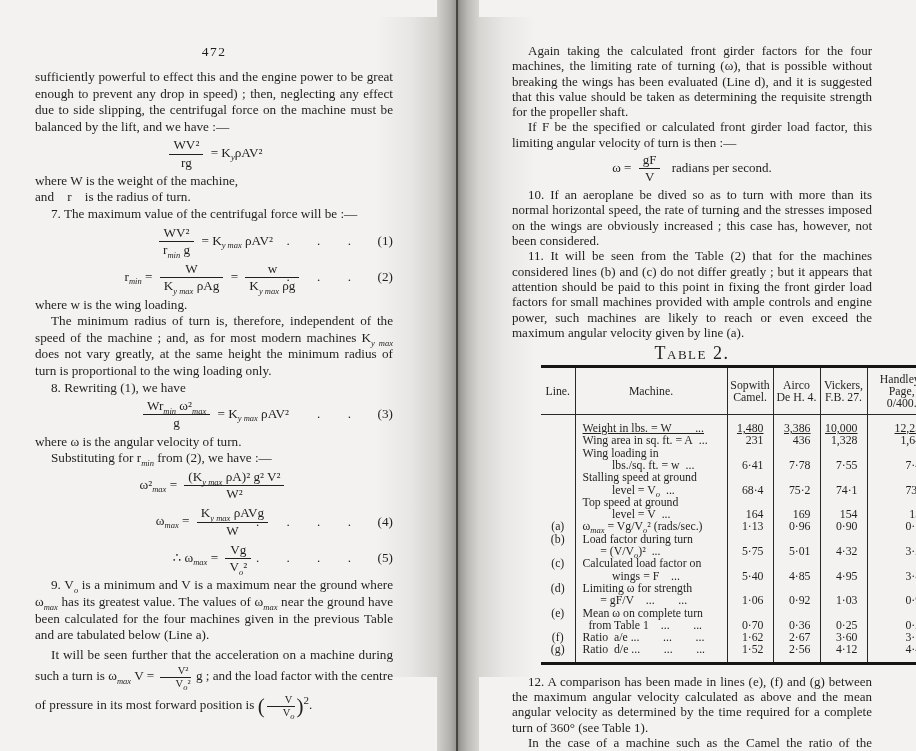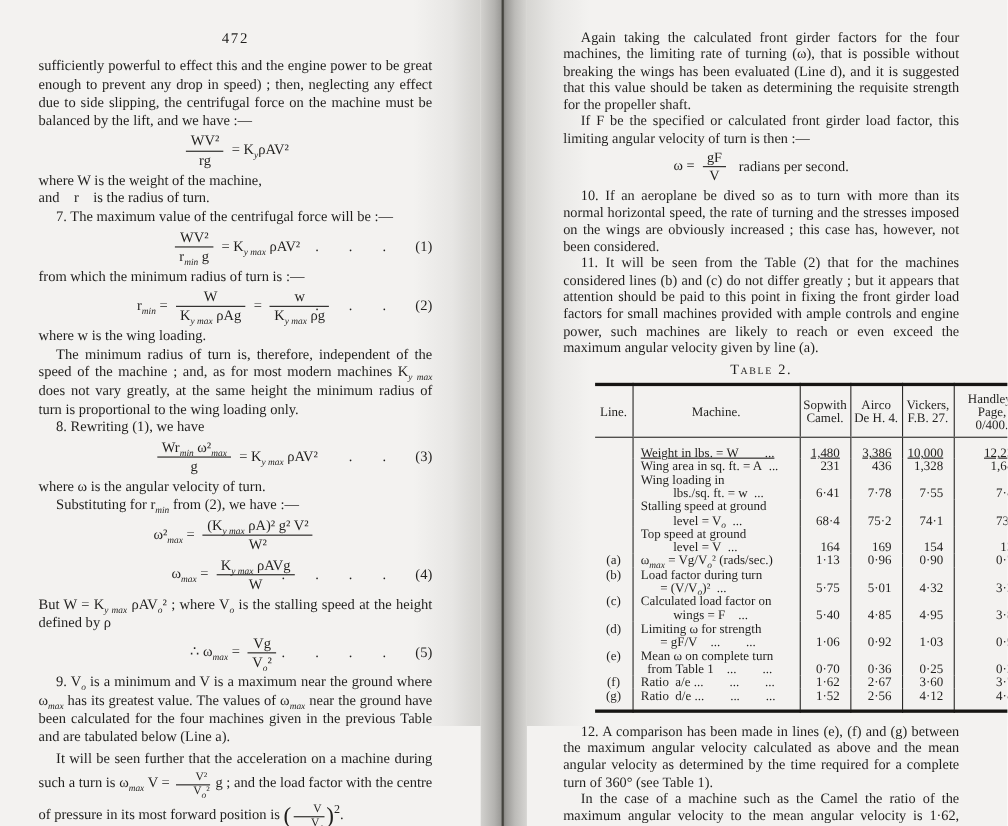--- a/index.html
+++ b/index.html
@@ -1,21 +1,21 @@
 <!DOCTYPE html>
 <html><head>
 <meta charset="utf-8">
 <style>
   html,body { margin:0; padding:0; background:#ffffff; }
   .scan {
     position:relative; width:916px; height:751px; overflow:hidden;
     font-family:"Liberation Serif","DejaVu Serif",serif; color:#201f1d;
     background:#f3f2f0;
   }
-  .page { position:absolute; top:0; height:660px; }
+  .page { position:absolute; top:17px; height:660px; }
   .pg-left  { left:0; width:437px;
     background:linear-gradient(90deg,#f3f2f0 0%,#f3f2f0 86%,#e7e6e4 94%,#d2d1ce 100%); }
   .pg-right { left:479px; width:437px;
     background:linear-gradient(90deg,#d6d5d2 0%,#e9e8e6 6%,#f3f2f0 13%,#f3f2f0 100%); }
   .gutter { position:absolute; top:0; left:437px; width:42px; height:751px;
     background:linear-gradient(90deg,#d2d1ce 0%,#b3b2af 30%,#9b9a97 44%,#83827f 49%,#9b9a97 55%,#bcbbb8 74%,#d6d5d2 100%); }
   .gutter-line { position:absolute; top:0; left:19px; width:2px; height:751px; background:#45443f; }
 
   .content-l { padding:26px 0 0 35px; width:358px; }
   .content-r { padding:26px 0 0 33px; width:360px; }
@@ -38,21 +38,21 @@
   .eq .dots { position:absolute; right:42px; bottom:11px; word-spacing:24px; }
   .eq .eqno { position:absolute; right:0; bottom:11px; }
   .eq .eqtail { margin-left:4px; }
 
   .ifr { display:inline-block; vertical-align:-7px; text-align:center; font-size:10.5px; line-height:1.15; margin:0 2px; }
   .ifr .n { display:block; }
   .ifr .d { display:block; border-top:1px solid #201f1d; }
   .bigp { font-size:21px; vertical-align:-4px; line-height:0; }
   .p9b { line-height:21px !important; }
 
-  .ttitle { text-align:center; font-variant:small-caps; font-size:13px; letter-spacing:1.5px; margin:5px 0 4px 0; line-height:16px; }
+  .ttitle { text-align:center; font-variant:small-caps; font-size:18px; letter-spacing:1.5px; margin:5px 0 4px 0; line-height:16px; }
 
   table.t2 { border-collapse:collapse; margin:0 0 0 29px; width:395px;
     border-top:3px solid #161513; border-bottom:3px solid #161513;
     font-size:11.8px; line-height:12.3px; }
   .t2 th, .t2 td { padding:0; font-weight:normal; }
   .t2 th { border-bottom:1px solid #2a2927; vertical-align:middle; text-align:center;
     white-space:pre-line; padding:5px 1px; line-height:12px; }
   .t2 th + th, .t2 td + td { border-left:1px solid #2a2927; }
   .t2 td.lc { text-align:center; vertical-align:top; }
   .t2 td.ml { text-align:left; vertical-align:top; padding-left:7px; white-space:pre-line; }
@@ -82,21 +82,20 @@
 
       <p class="ind">7. The maximum value of the centrifugal force will be :—</p>
 
       <div class="eq">
         <span class="fr"><span class="n">WV²</span><span class="d"><span class="it">r</span><sub>min</sub><span class="it"> g</span></span></span>
         <span>= K</span><sub>y max</sub><span> ρAV²</span>
         <span class="dots">. . .</span>
         <span class="eqno">(1)</span>
       </div>
 
-      <p>from which the minimum radius of turn is :—</p>
 
       <div class="eq">
         <span class="it">r</span><sub>min</sub><span> =</span>
         <span class="fr"><span class="n">W</span><span class="d"><span>K</span><sub>y max</sub><span> ρAg</span></span></span>
         <span>=</span>
         <span class="fr"><span class="n it">w</span><span class="d"><span>K</span><sub>y max</sub><span> ρg</span></span></span>
         <span class="dots">. . .</span>
         <span class="eqno">(2)</span>
       </div>
 
@@ -121,21 +120,20 @@
         <span class="fr"><span class="n"><span>(K</span><sub>y max</sub><span> ρA)² g² V²</span></span><span class="d">W²</span></span>
       </div>
 
       <div class="eq">
         <span>ω</span><sub>max</sub><span> =</span>
         <span class="fr"><span class="n"><span>K</span><sub>y max</sub><span> ρAVg</span></span><span class="d">W</span></span>
         <span class="dots">. . . .</span>
         <span class="eqno">(4)</span>
       </div>
 
-      <p><span>But W = K</span><sub>y max</sub><span> ρAV</span><sub>o</sub><span>² ;  where V</span><sub>o</sub><span> is the stalling speed at the height defined by ρ</span></p>
 
       <div class="eq">
         <span>∴ ω</span><sub>max</sub><span> =</span>
         <span class="fr"><span class="n">Vg</span><span class="d"><span>V</span><sub>o</sub><span>²</span></span></span>
         <span class="dots">. . . .</span>
         <span class="eqno">(5)</span>
       </div>
 
       <p class="ind"><span>9. V</span><sub>o</sub><span> is a minimum and V is a maximum near the ground where ω</span><sub>max</sub><span> has its greatest value.  The values of ω</span><sub>max</sub><span> near the ground have been calculated for the four machines given in the previous Table and are tabulated below (Line a).</span></p>
 

